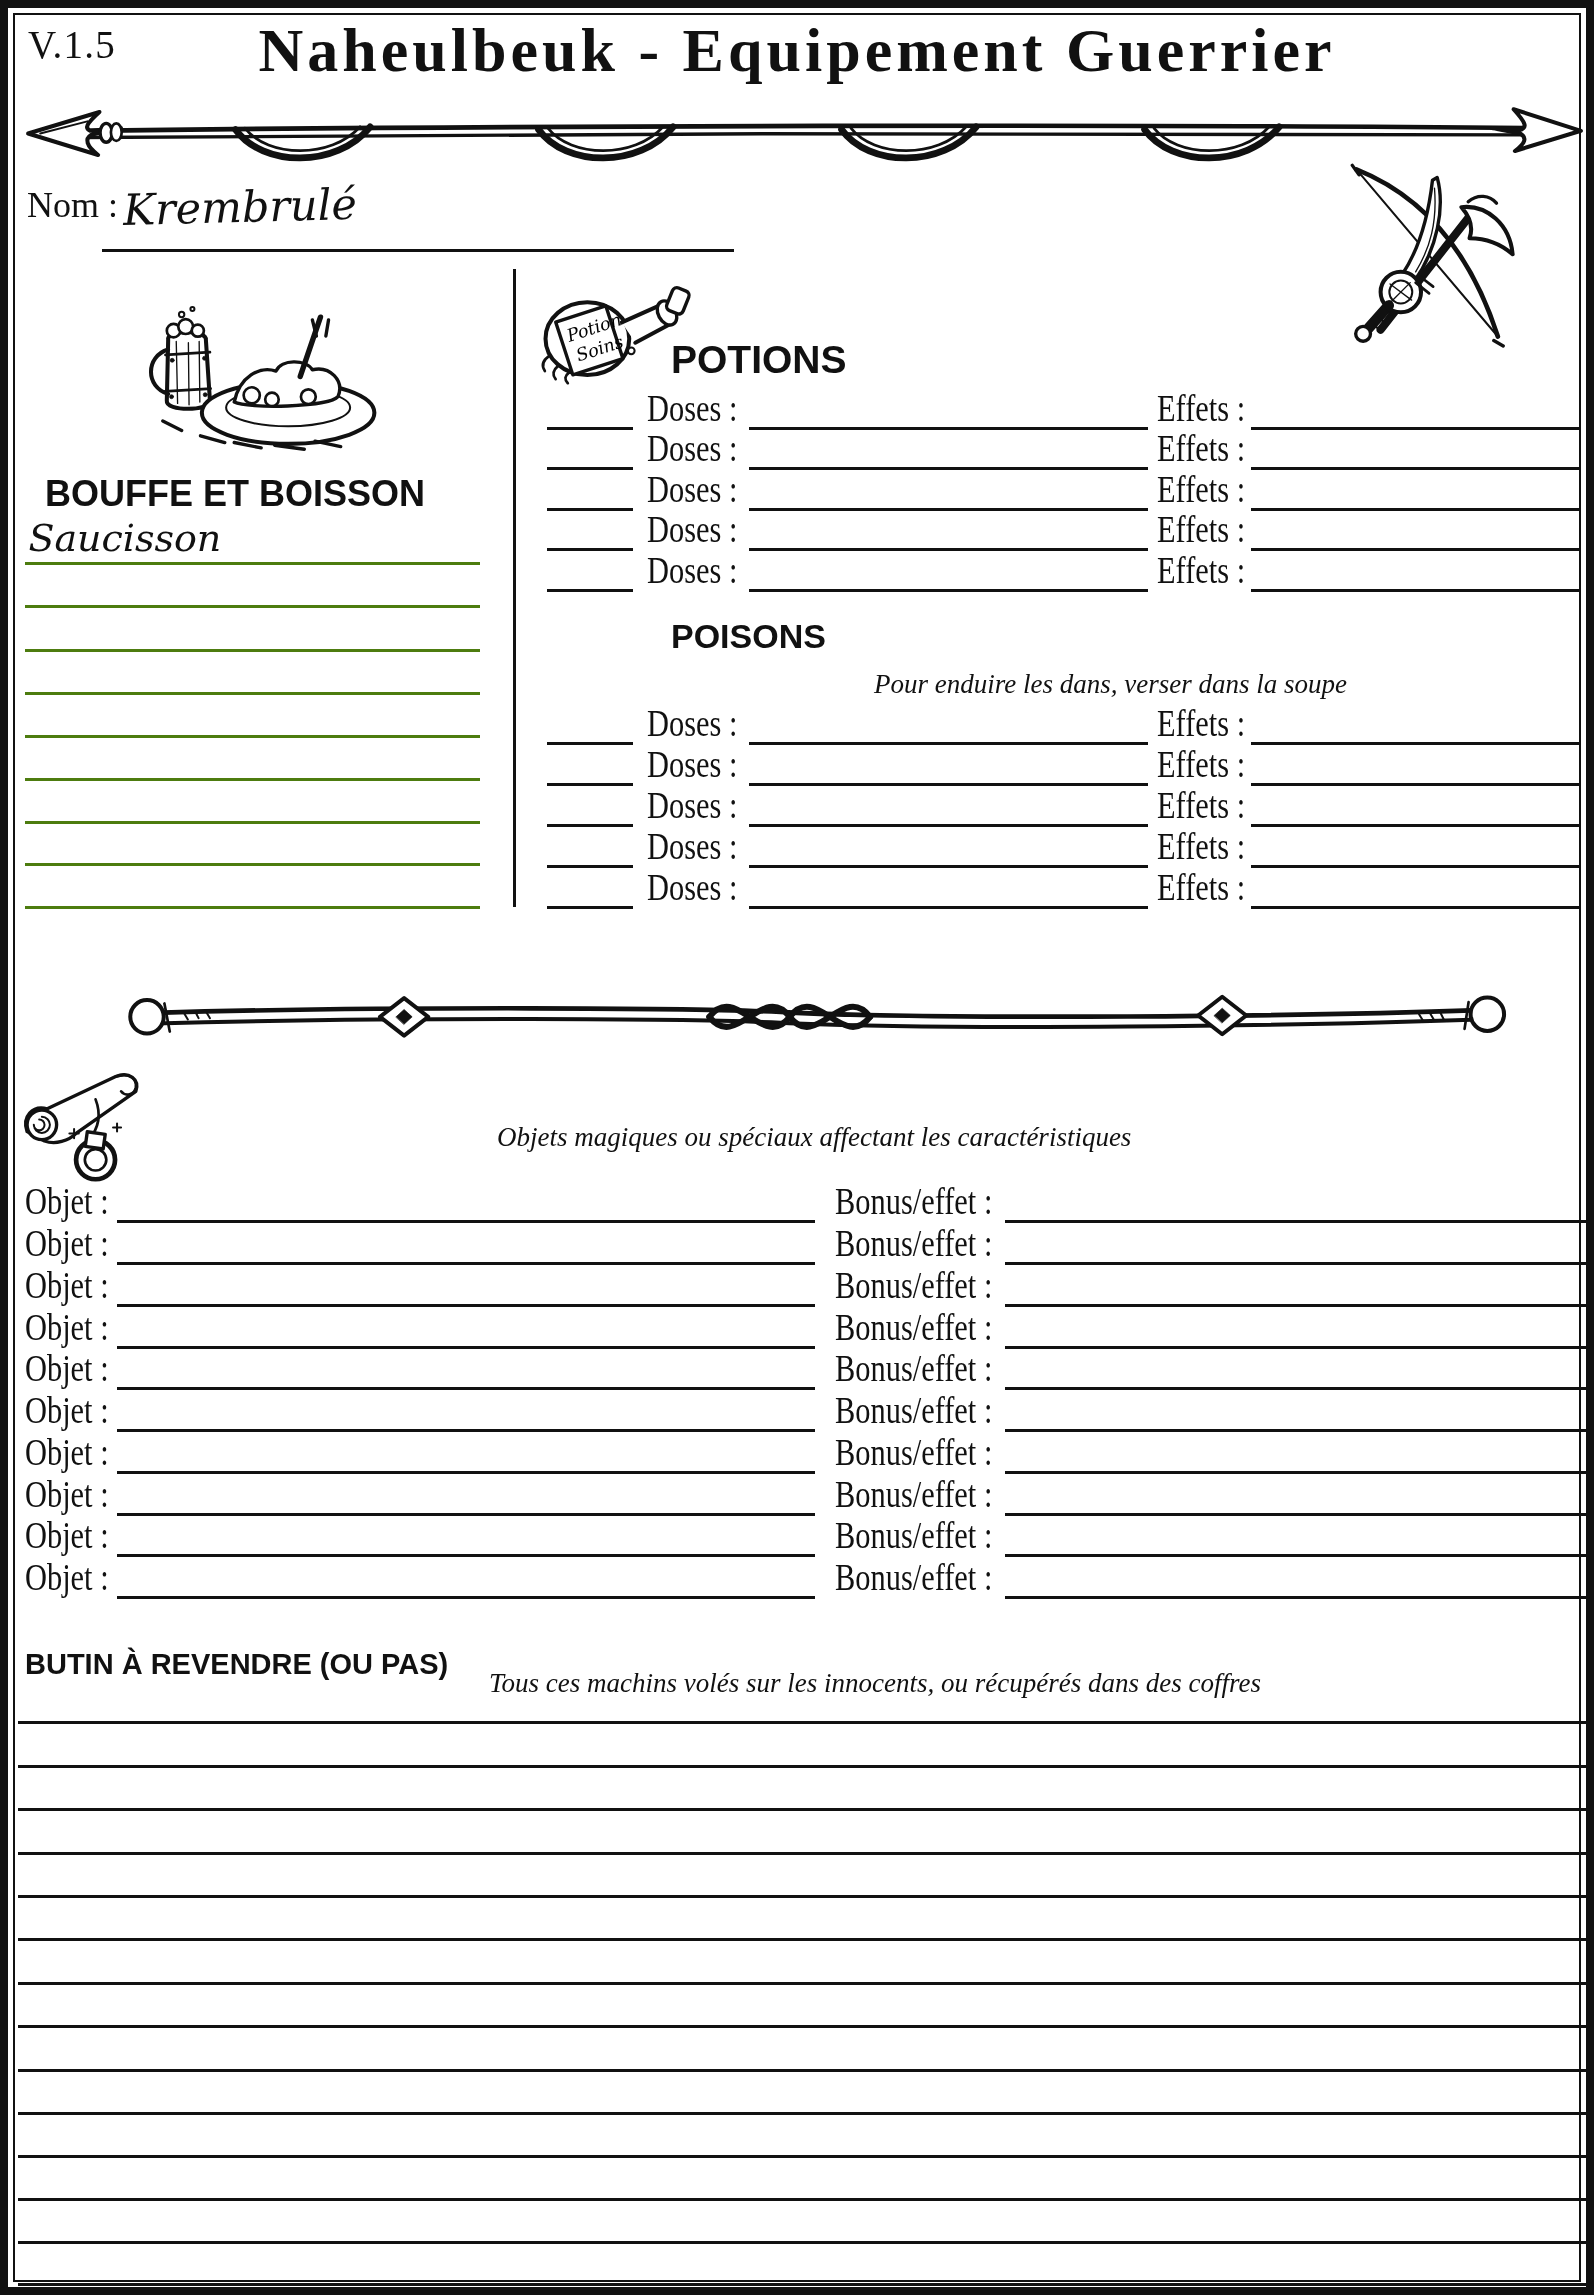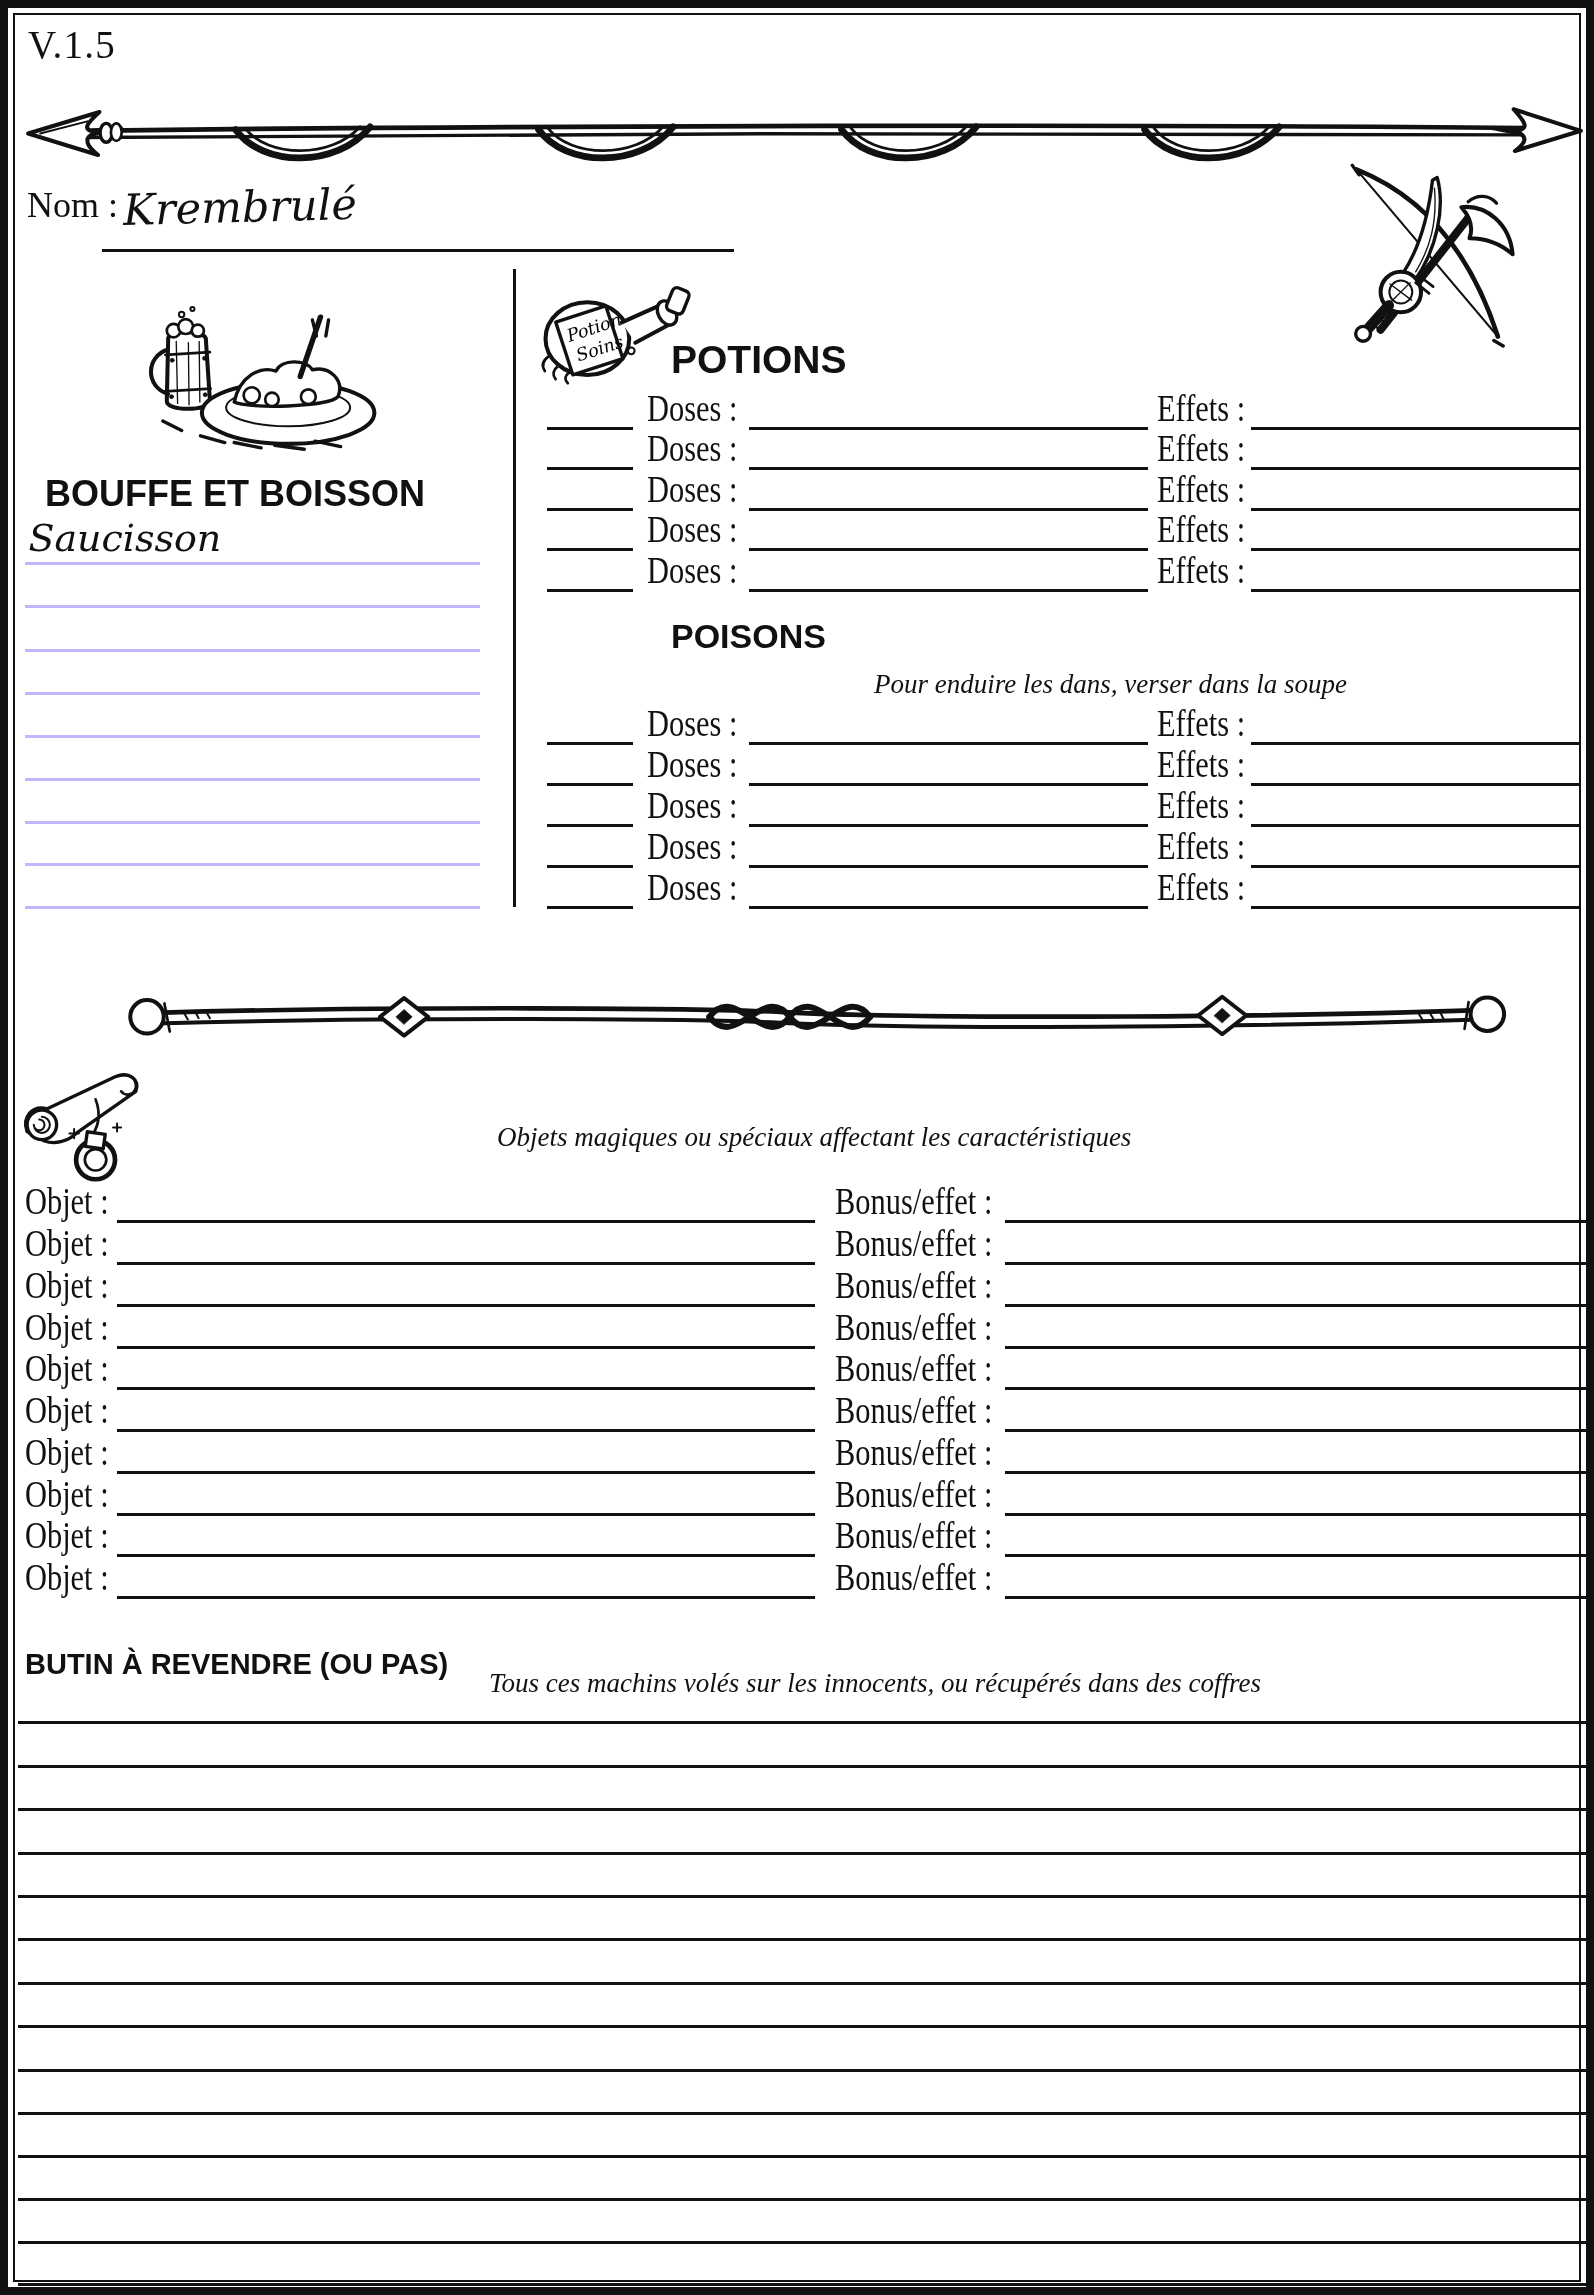--- a/index.html
+++ b/index.html
@@ -12,34 +12,35 @@
   .subtitle{font-family:"Liberation Serif",serif;font-style:italic;font-size:27px;white-space:nowrap;}
   .hand{font-family:"DejaVu Serif",serif;font-style:italic;white-space:nowrap;}
   .lbl{font-family:"Liberation Serif",serif;font-size:32px;line-height:1;white-space:nowrap;position:absolute;bottom:2.7px;transform:scale(0.95,1.18);transform-origin:bottom left;}
   .wline{background:#111;height:3.4px;position:absolute;}
   .row{position:absolute;left:0;width:1594px;height:40px;}
   .fill{position:absolute;bottom:0;height:3.4px;background:#111;}
   .val{position:absolute;bottom:5.4px;left:6.7px;font-size:35px;}
   .stub{position:absolute;bottom:0;left:539px;width:86px;height:3.4px;background:#111;}
   .ld{left:639px;} .fd{left:741px;width:399px;} .le{left:1149px;} .fe{left:1243px;width:329px;}
   .lo{left:17px;} .fo{left:109px;width:698px;} .lb{left:827px;} .fb{left:997px;width:581px;}
-  .food-line{position:absolute;left:17px;width:455px;height:3.4px;background:#c4b5fd;}
+  .food-line{position:absolute;left:17px;width:455px;height:3.4px;background:#4d7c0f;}
   .food-line .val{font-size:38px;bottom:5.4px;left:3.4px;}
   .loot-line{position:absolute;left:10px;width:1572px;height:3.4px;background:#111;}
   .vdiv{position:absolute;left:505px;top:261px;width:2.7px;height:638px;background:#111;}
   svg{display:block;}
   .ink{stroke:#111;stroke-linecap:round;stroke-linejoin:round;}
 </style>
 </head>
 <body>
 
 <div class="sheet">
   <div class="inner-frame"></div>
 
   <div class="abs version">V.1.5</div>
+  <h1 class="abs title">Naheulbeuk - Equipement Guerrier</h1>
 
   <svg class="abs" style="left:12px;top:93px" width="1569" height="65" viewBox="0 0 2330 96">
     <path class="ink" d="M95 44 C700 36 1700 34 2240 40" fill="none" stroke-width="7"></path>
     <path class="ink" d="M95 54 C700 48 1700 46 2240 50" fill="none" stroke-width="5"></path>
     <path class="ink" d="M12 48 L118 16 C98 34 96 40 104 44 L150 40 L106 50 C96 56 98 66 116 80 Z" fill="#fff" stroke-width="6"></path>
     <path class="ink" d="M30 48 L100 30" fill="none" stroke-width="3"></path>
     <ellipse class="ink" cx="128" cy="47" rx="9" ry="14" fill="#fff" stroke-width="5"></ellipse>
     <ellipse class="ink" cx="143" cy="46" rx="8" ry="13" fill="#fff" stroke-width="4"></ellipse>
     <path class="ink" d="M2318 44 L2218 12 C2236 32 2238 38 2230 42 L2186 40 L2228 48 C2238 54 2236 62 2220 74 Z" fill="#fff" stroke-width="6"></path>
     <path class="ink" d="M320 42 C360 98 470 100 520 38" fill="none" stroke-width="10"></path>

